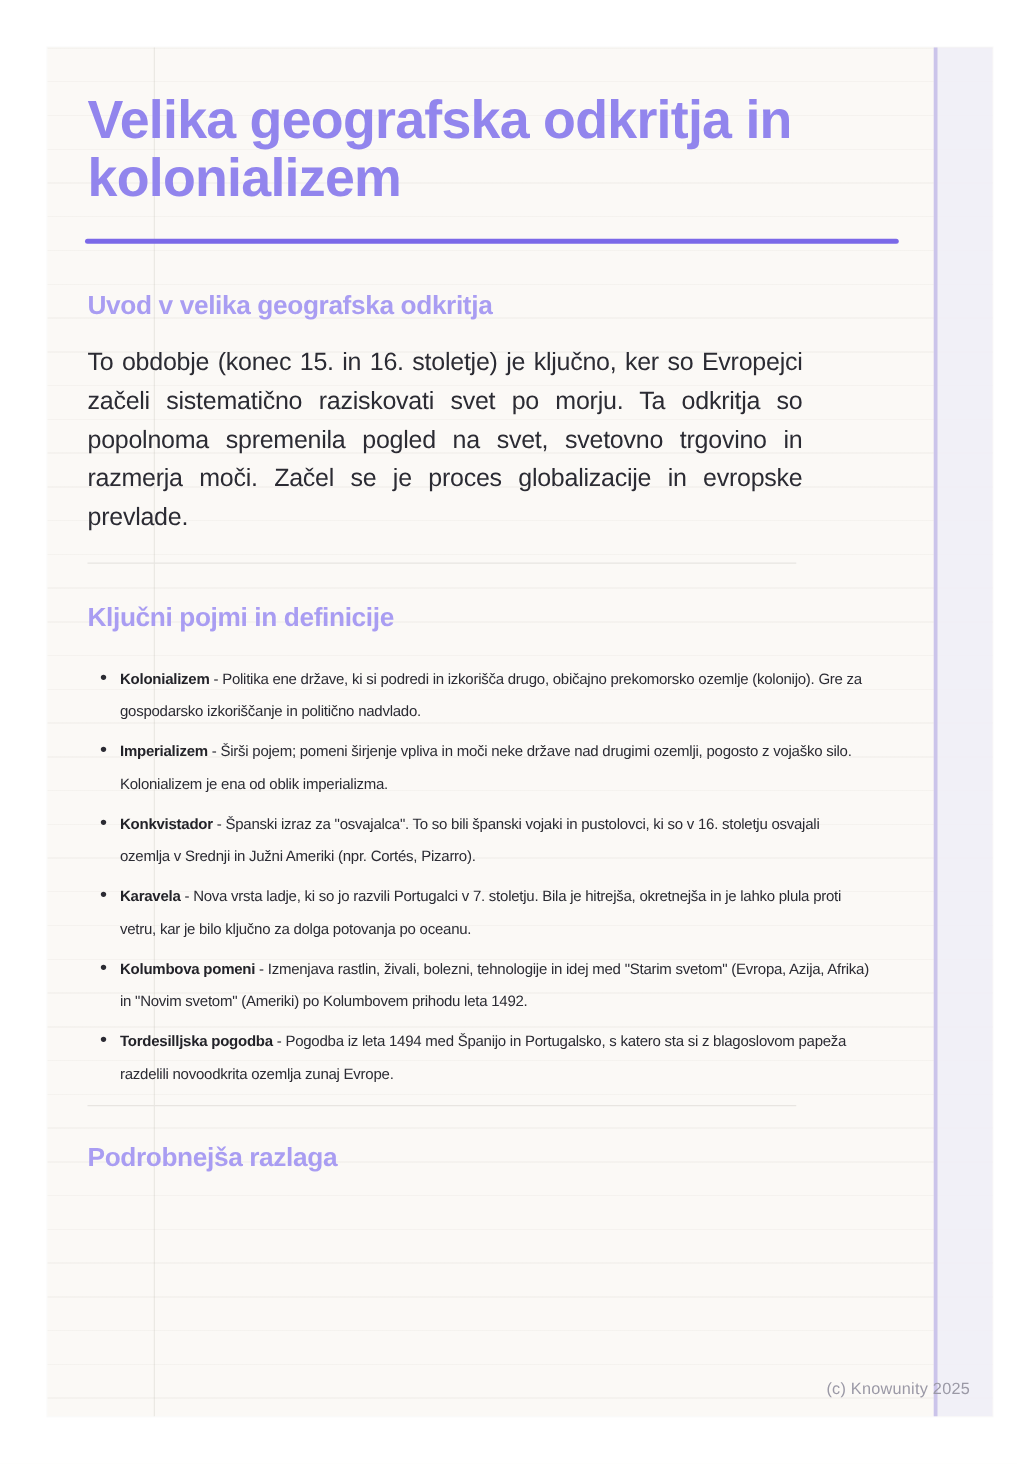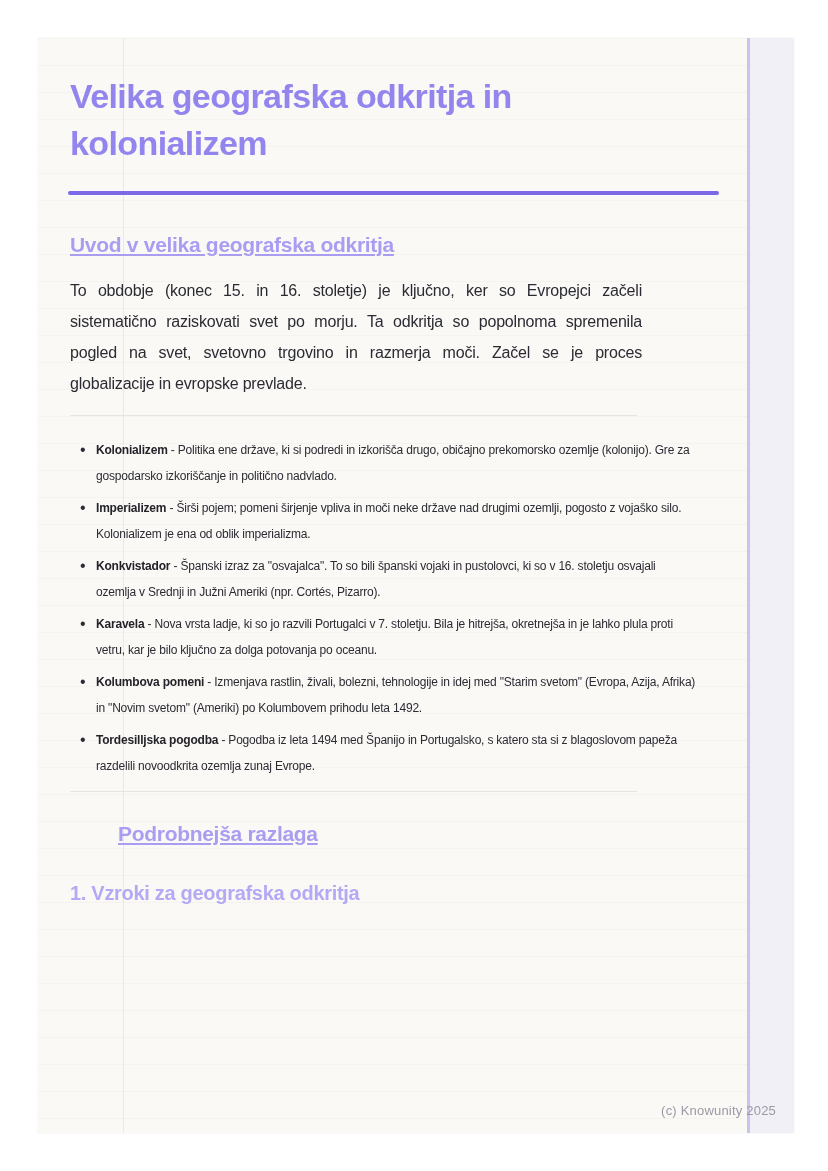--- a/index.html
+++ b/index.html
@@ -27,42 +27,41 @@
     position: absolute; right: 0; top: 0; bottom: 0;
     width: 44px;
     background: rgba(240,239,246,0.92);
     border-left: 3px solid #cbc4ea;
   }
   .content {
     position: absolute; left: 32px; top: 0; width: 651px;
   }
   .doc-title {
     margin-top: 35px;
-    font-size: 34px; line-height: 47px; font-weight: 800;
+    font-size: 43px; line-height: 47px; font-weight: 800;
     letter-spacing: -0.6px;
     color: #9285ed;
   }
   .title-underline {
     margin-top: 24px; margin-left: -2px;
     width: 651px; height: 4px; border-radius: 2px;
     background: #7b69e8;
   }
   .section-heading {
     font-size: 21px; line-height: 28px; font-weight: 700;
     letter-spacing: -0.3px;
     color: #a99df2;
-    text-decoration: underline;
   }
   .heading-intro   { margin-top: 36px; }
   .heading-terms   { margin-top: 30px; }
-  .heading-details { margin-top: 28px; margin-left: 48px; }
+  .heading-details { margin-top: 28px; }
   .intro-paragraph {
     margin-top: 16px;
     width: 572px;
-    font-size: 16px; line-height: 31px;
+    font-size: 20px; line-height: 31px;
     letter-spacing: -0.2px;
     color: #2b2b33;
     text-align: justify;
   }
   .section-divider {
     margin-top: 6px;
     width: 567px; height: 1px;
     background: #e8e5e1;
   }
   .divider-2 { margin-top: 12px; }
@@ -115,20 +114,21 @@
     </div>
 
     <div class="title-underline"></div>
 
     <div class="section-heading heading-intro">Uvod v velika geografska odkritja</div>
 
     <p class="intro-paragraph">To obdobje (konec 15. in 16. stoletje) je ključno, ker so Evropejci začeli sistematično raziskovati svet po morju. Ta odkritja so popolnoma spremenila pogled na svet, svetovno trgovino in razmerja moči. Začel se je proces globalizacije in evropske prevlade.</p>
 
     <div class="section-divider"></div>
 
+    <div class="section-heading heading-terms">Ključni pojmi in definicije</div>
 
     <ul class="terms-list">
       <li>
         <span class="bullet">•</span>
         <span class="item-text"><span class="term">Kolonializem</span><span> - </span><span>Politika ene države, ki si podredi in izkorišča drugo, običajno prekomorsko ozemlje (kolonijo). Gre za gospodarsko izkoriščanje in politično nadvlado.</span></span>
       </li>
       <li>
         <span class="bullet">•</span>
         <span class="item-text"><span class="term">Imperializem</span><span> - </span><span>Širši pojem; pomeni širjenje vpliva in moči neke države nad drugimi ozemlji, pogosto z vojaško silo. Kolonializem je ena od oblik imperializma.</span></span>
       </li>
@@ -147,17 +147,16 @@
       <li>
         <span class="bullet">•</span>
         <span class="item-text"><span class="term">Tordesilljska pogodba</span><span> - </span><span>Pogodba iz leta 1494 med Španijo in Portugalsko, s katero sta si z blagoslovom papeža razdelili novoodkrita ozemlja zunaj Evrope.</span></span>
       </li>
     </ul>
 
     <div class="section-divider divider-2"></div>
 
     <div class="section-heading heading-details">Podrobnejša razlaga</div>
 
-    <div class="sub-heading">1. Vzroki za geografska odkritja</div>
   </div>
 
   <div class="footer-credit">(c) Knowunity 2025</div>
 </div>
 
 </body></html>

